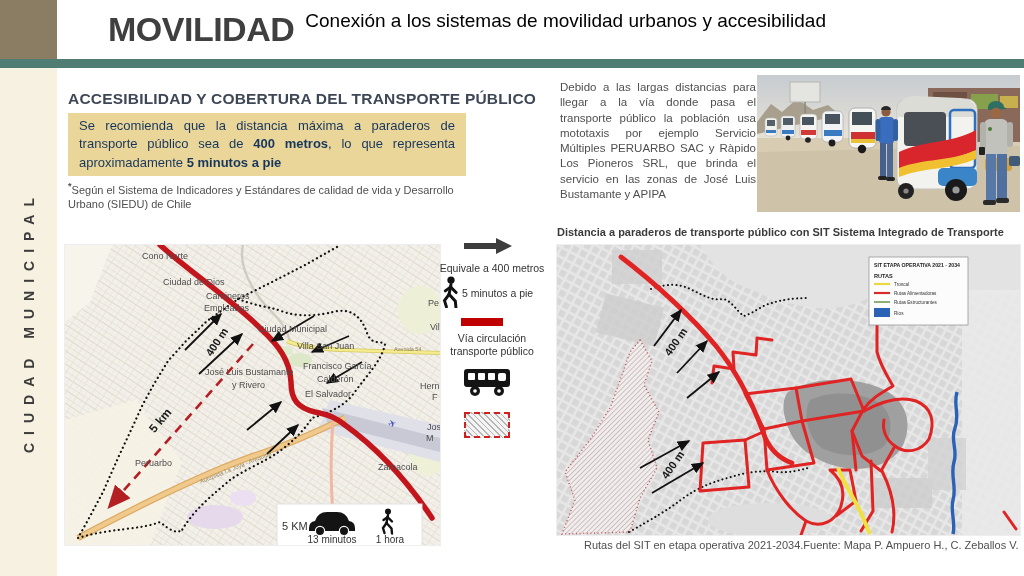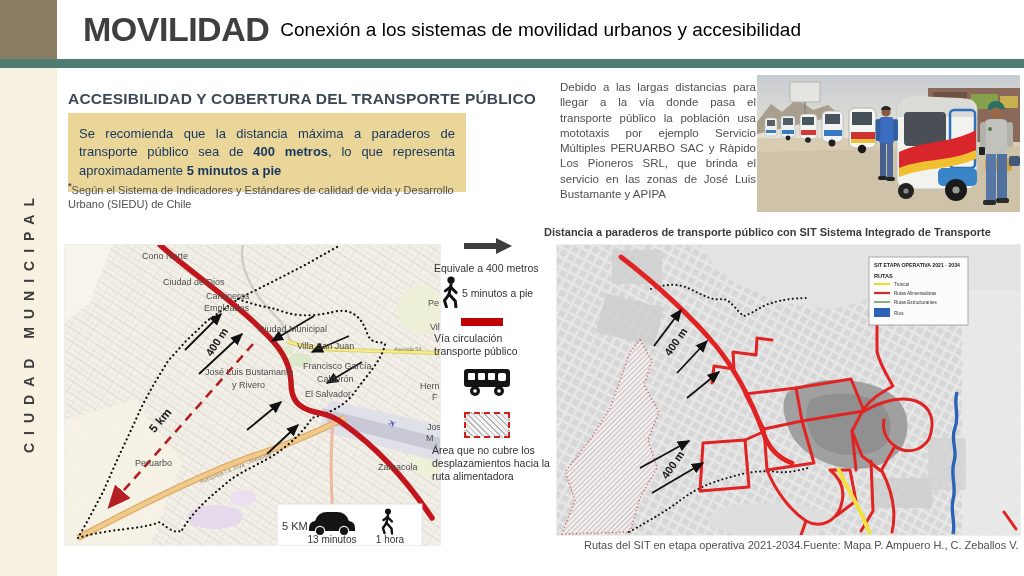--- a/index.html
+++ b/index.html
@@ -3,36 +3,36 @@
 <meta charset="utf-8">
 <style>
   *{box-sizing:border-box;margin:0;padding:0}
   body{margin:0;background:#9a9a9a;font-family:"Liberation Sans",sans-serif}
   .slide{position:relative;width:1024px;height:576px;background:#fff;overflow:hidden;margin:0 auto}
   .abs{position:absolute}
   .corner-block{left:0;top:0;width:57px;height:60px;background:#8b7d64}
   .teal-bar{left:0;top:59px;width:1024px;height:9px;background:#507d73}
   .sidebar{left:0;top:68px;width:57px;height:508px;background:#f7f1e1;display:flex;align-items:center;justify-content:center}
   .vtext{writing-mode:vertical-rl;transform:rotate(180deg);font-weight:bold;font-size:14px;letter-spacing:8px;color:#3c3c3c;white-space:nowrap}
-  .header{left:83px;top:10px;display:flex;align-items:center;gap:11px}
+  .header{left:108px;top:10px;display:flex;align-items:flex-start;gap:11px}
   .header h1{font-size:34px;font-weight:800;color:#3f3f3f;letter-spacing:-.5px}
   .header .sub{font-size:19px;color:#000000}
   .section-title{left:68px;top:90px;font-size:15.5px;font-weight:bold;color:#3e4756;letter-spacing:.2px}
-  .reco-box{left:68px;top:113px;width:398px;background:#ebd69a;color:#17365d;font-size:13px;line-height:1.42;padding:12px 11px;text-align:justify}
+  .reco-box{left:68px;top:113px;width:398px;background:#ebd69a;color:#17365d;font-size:13px;line-height:1.42;padding:4px 11px;text-align:justify}
   .reco-box b{font-weight:bold}
   .footnote{left:68px;top:181px;width:392px;font-size:11px;color:#4f4f4f;line-height:1.3}
   .footnote sup{font-weight:bold}
   .moto-note{left:560px;top:80px;width:196px;font-size:11.5px;color:#4f4f4f;line-height:1.33;text-align:justify}
   .map-title{font-size:11px;font-weight:bold;color:#3b3b3b}
   .lm-title{left:68px;top:226px;width:380px}
-  .rm-title{left:544px;top:226px;width:466px}
+  .rm-title{left:557px;top:226px;width:466px}
   .caption{font-size:11px;color:#4f4f4f}
   .cap1{left:584px;top:539px;width:460px}
   .cap2{left:557px;top:555px;width:460px}
-  .mid-txt{font-size:10.5px;color:#333;line-height:1.25}
+  .mid-txt{font-size:10.5px;color:#333;text-align:center;line-height:1.25}
   .equivale{left:434px;top:262px;width:116px}
   .walk-lbl{left:462px;top:287px;width:88px;text-align:left}
   .red-bar{left:461px;top:318px;width:42px;height:8px;background:#c00000}
   .via-lbl{left:434px;top:332px;width:116px}
   .area-lbl{left:432px;top:444px;width:120px}
   .hatch-swatch{left:464px;top:412px;width:46px;height:26px;border:2px dashed #cf2020;
     background:repeating-linear-gradient(45deg,#b5b5b5 0 1px,#f4f4f4 1px 4px)}
   svg{display:block}
   svg text{font-family:"Liberation Sans",sans-serif}
   .maplbl{fill:#4d4d4d;font-size:9px}
@@ -286,21 +286,20 @@
     <rect x="5" y="7" width="7" height="7" rx="1" fill="#fff"></rect>
     <rect x="15" y="7" width="7" height="7" rx="1" fill="#fff"></rect>
     <rect x="25" y="7" width="7" height="7" rx="1" fill="#fff"></rect>
     <rect x="35" y="7" width="8" height="8" rx="2" fill="#fff"></rect>
     <circle cx="12" cy="25" r="5" fill="#141414"></circle>
       <circle cx="12" cy="25" r="1.8" fill="#fff"></circle>
     <circle cx="36" cy="25" r="5" fill="#141414"></circle>
       <circle cx="36" cy="25" r="1.8" fill="#fff"></circle>
   </svg>
   <div class="abs hatch-swatch"></div>
-  <div class="abs mid-txt area-lbl">Área que no cubre los desplazamientos hacia la ruta alimentadora</div>
 
   <svg class="abs" style="left:557px;top:245px;outline:1px solid #eee" width="463" height="290" viewBox="557 245 463 290">
     <defs>
       <pattern id="ub" width="9" height="9" patternUnits="userSpaceOnUse" patternTransform="rotate(28)">
         <rect width="9" height="9" fill="#e7e7e7"></rect>
         <rect x="1" y="1" width="6.5" height="6.5" fill="#d7d7d7"></rect>
       </pattern>
       <pattern id="hatchR" width="3.5" height="3.5" patternUnits="userSpaceOnUse" patternTransform="rotate(45)">
         <rect width="3.5" height="3.5" fill="#f2eded"></rect>
         <line x1="0" y1="0" x2="0" y2="3.5" stroke="#b3a3a3" stroke-width="1.2"></line>

